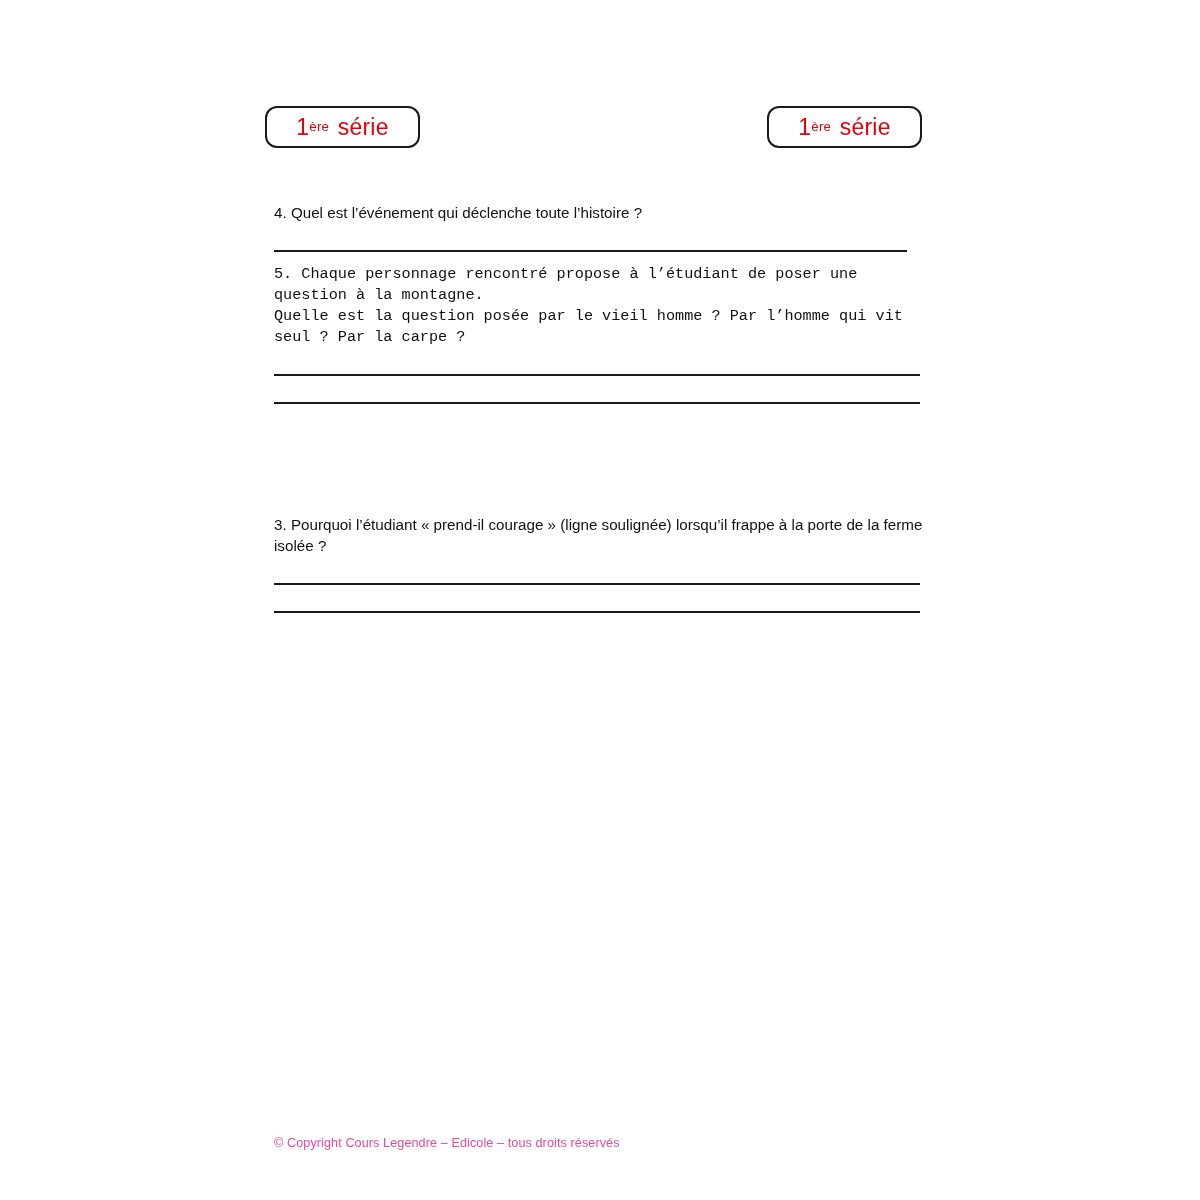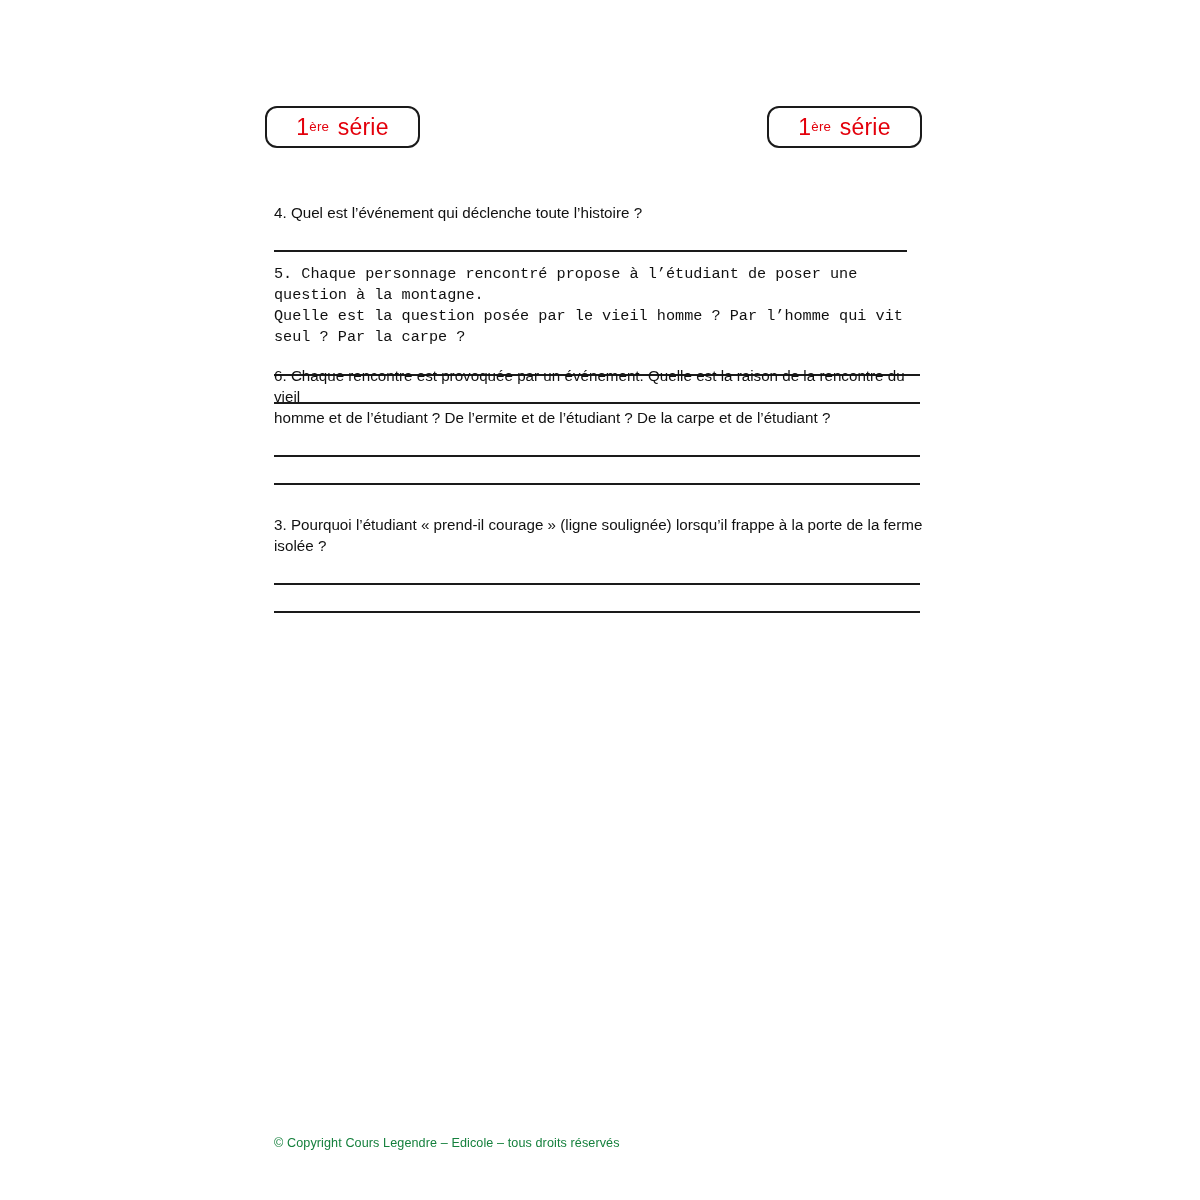--- a/index.html
+++ b/index.html
@@ -100,21 +100,21 @@
 
   #q8 { top: 481px; }
   #q8 .answer-line { width: 646px; }
 
   
   .footer {
     position: absolute;
     left: 274px;
     top: 1136px;
     font-size: 12.6px;
-    color: #15803d;
+    color: #ec4899;
     letter-spacing: 0.1px;
     white-space: nowrap;
   }
 </style>
 </head>
 <body>
 
 <div class="page">
 
   <div class="badge" id="badge-lesson">
@@ -134,28 +134,20 @@
 
   <div class="qblock" id="q5">
     <p class="qtext">5. Chaque personnage rencontré propose à l’étudiant de poser une question à la montagne.
 Quelle est la question posée par le vieil homme ? Par l’homme qui vit seul ? Par la carpe ?</p>
     <div class="answer-lines">
       <div class="answer-line"></div>
       <div class="answer-line"></div>
     </div>
   </div>
 
-  <div class="qblock" id="q6">
-    <p class="qtext">6. Chaque rencontre est provoquée par un événement. Quelle est la raison de la rencontre du vieil
-homme et de l’étudiant ? De l’ermite et de l’étudiant ? De la carpe et de l’étudiant ?</p>
-    <div class="answer-lines">
-      <div class="answer-line"></div>
-      <div class="answer-line"></div>
-    </div>
-  </div>
 
 
   <div class="qblock" id="q8">
     <p class="qtext">3. Pourquoi l’étudiant « prend-il courage » (ligne soulignée) lorsqu’il frappe à la porte de la ferme isolée ?</p>
     <div class="answer-lines">
       <div class="answer-line"></div>
       <div class="answer-line"></div>
     </div>
   </div>
 

